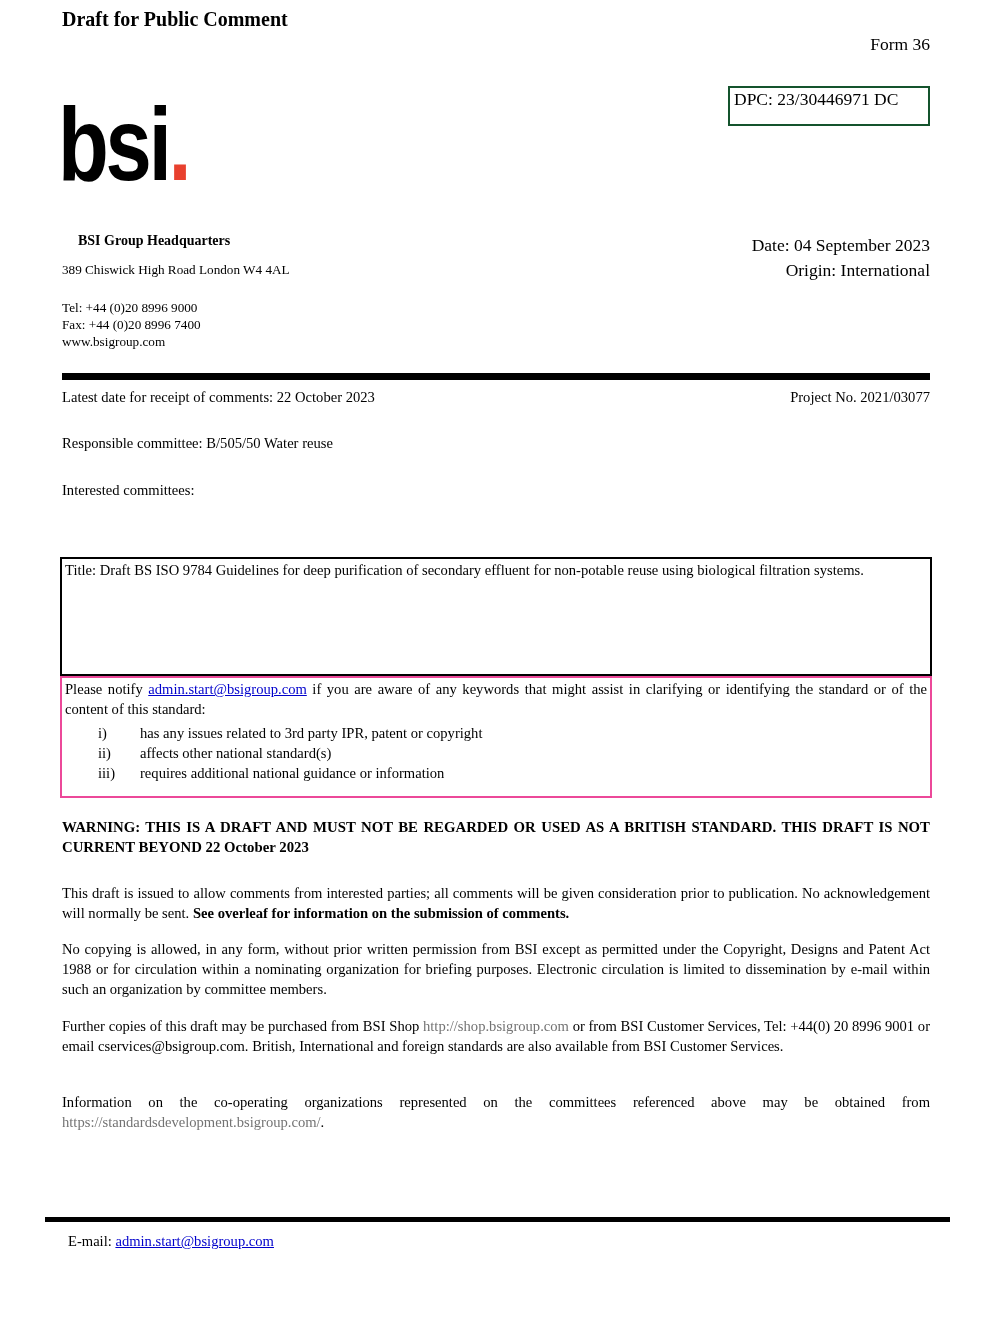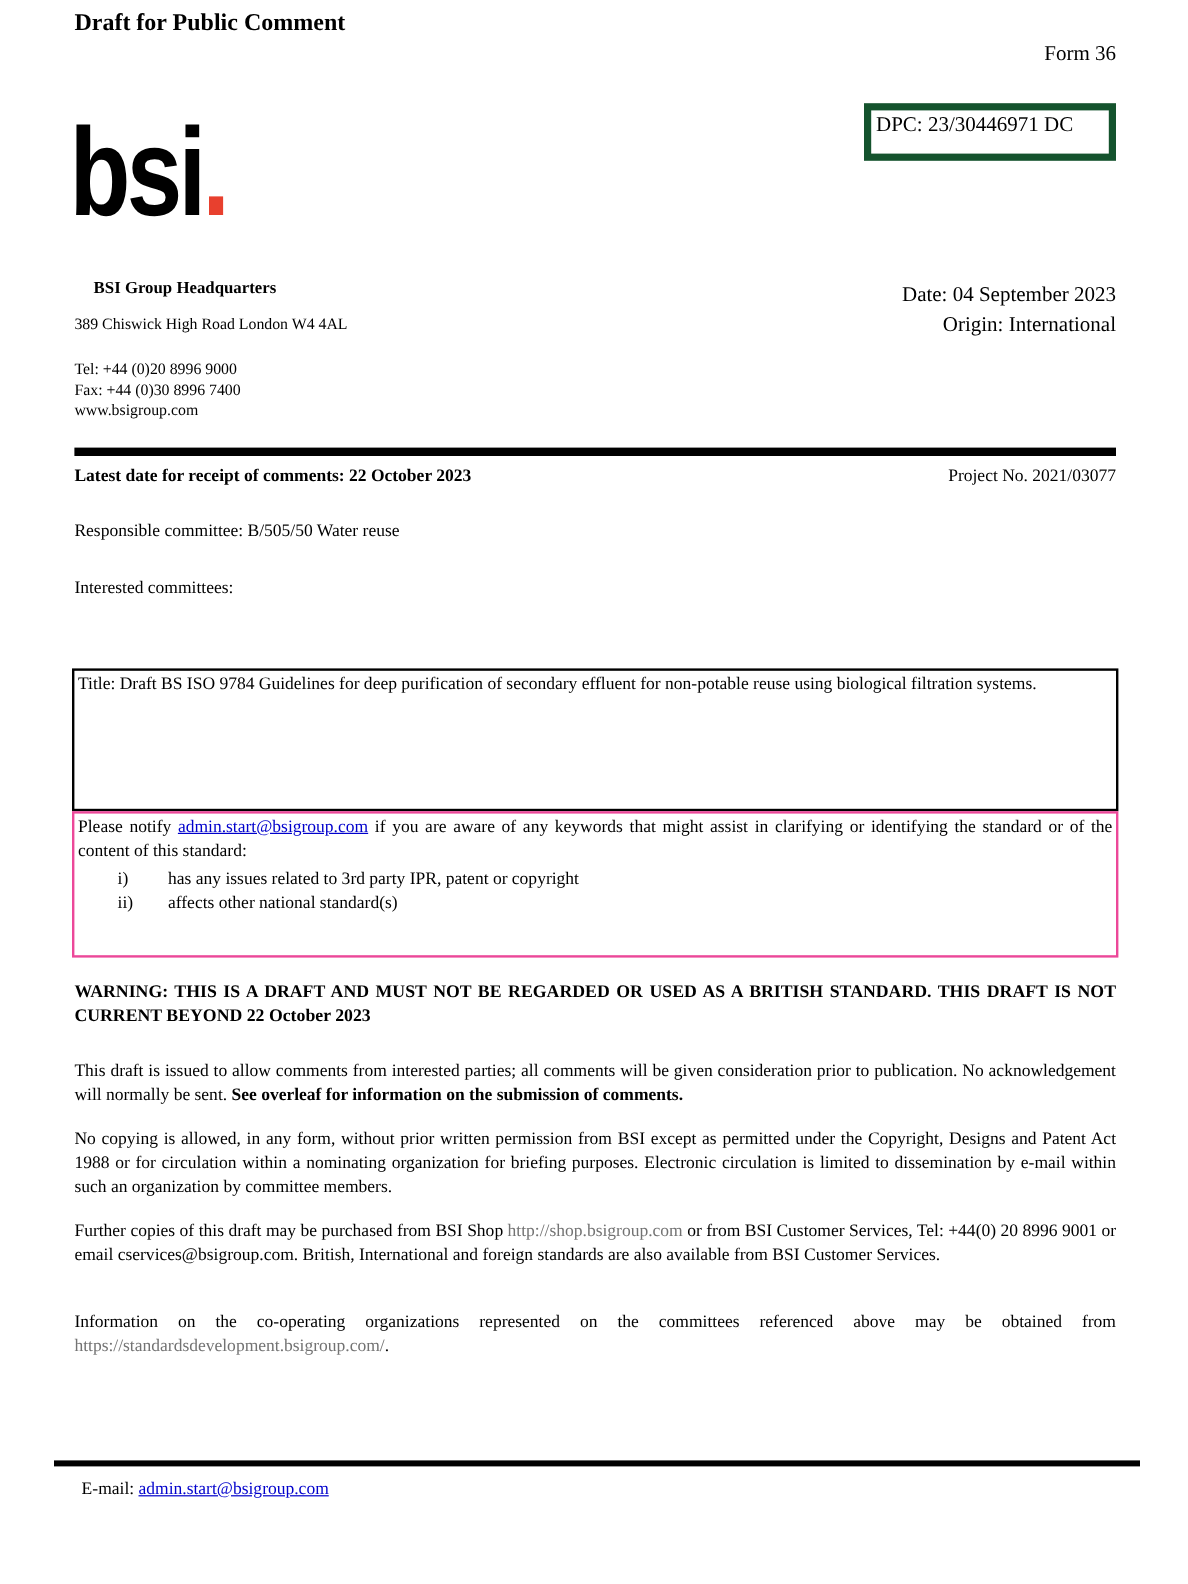--- a/index.html
+++ b/index.html
@@ -4,34 +4,34 @@
 <style>
   html,body{margin:0;padding:0;background:#ffffff;}
   .page{
     position:relative;width:990px;height:1320px;background:#ffffff;
     font-family:"Liberation Serif","DejaVu Serif",serif;color:#000;overflow:hidden;
   }
   .abs{position:absolute;}
   .draft-label{left:62px;top:8px;font-size:20px;font-weight:bold;}
   .form-label{right:60px;top:34px;font-size:17.5px;text-align:center;}
   .dpc-box{
-    right:60px;top:86px;width:190px;height:34px;border:6px solid #14532d;
+    right:60px;top:86px;width:190px;height:34px;border:2px solid #14532d;
     font-size:17.5px;padding:1px 4px;white-space:nowrap;
   }
   .logo{left:58px;top:92px;font-family:"Liberation Sans","DejaVu Sans",sans-serif;
     font-weight:bold;font-size:104px;line-height:1;letter-spacing:-4px;
     transform:scaleX(0.80);transform-origin:left top;}
   .logo .dot{color:#e8402e;}
   .addr{left:62px;top:232px;font-size:13.2px;line-height:17px;}
   .addr .addr-name{font-weight:bold;font-size:14px;margin-bottom:12px;margin-left:16px;}
   .addr .addr-street{margin-bottom:21px;}
   .meta{right:60px;top:233px;font-size:17.5px;line-height:25px;text-align:right;}
   .bar-top{left:62px;top:373px;width:868px;height:7px;background:#000;}
   .comments-row{left:62px;top:389px;width:868px;font-size:14.6px;}
-  .comments-row .latest{font-weight:bold;float:left;}
+  .comments-row .latest{font-weight:normal;float:left;}
   .comments-row .project{float:right;}
   .responsible{left:62px;top:435px;font-size:14.6px;}
   .interested{left:62px;top:482px;font-size:14.6px;text-align:center;}
   .title-box{
     left:60px;top:557px;width:862px;height:113px;border:2px solid #000;
     font-size:14.6px;line-height:20px;padding:1px 3px;text-align:justify;
   }
   .notify-box{
     left:60px;top:676px;width:862px;height:116px;border:2px solid #ec4899;
     font-size:14.6px;line-height:20px;padding:1px 3px;
@@ -58,21 +58,21 @@
   <div class="abs draft-label">Draft for Public Comment</div>
   <div class="abs form-label">Form 36</div>
   <div class="abs dpc-box">DPC: 23/30446971 DC</div>
 
   <div class="abs logo"><span>bsi</span><span class="dot">.</span></div>
 
   <div class="abs addr">
     <div class="addr-name">BSI Group Headquarters</div>
     <div class="addr-street">389 Chiswick High Road London W4 4AL</div>
     <div>Tel: +44 (0)20 8996 9000</div>
-    <div>Fax: +44 (0)30 8996 7400</div>
+    <div>Fax: +44 (0)20 8996 7400</div>
     <div>www.bsigroup.com</div>
   </div>
 
   <div class="abs meta">
     <div>Date: 04 September 2023</div>
     <div>Origin: International</div>
   </div>
 
   <div class="abs bar-top"></div>
 
@@ -92,20 +92,24 @@
     <div class="notify-intro"><span>Please notify </span><span class="link-underline">admin.start@bsigroup.com</span><span> if you are aware of any keywords that might assist in clarifying or identifying the standard or of the content of this standard:</span></div>
     <div class="notify-list">
       <div class="notify-item">
         <span class="roman">i)</span>
         <span>has any issues related to 3rd party IPR, patent or copyright</span>
       </div>
       <div class="notify-item">
         <span class="roman">ii)</span>
         <span>affects other national standard(s)</span>
       </div>
+      <div class="notify-item">
+        <span class="roman">iii)</span>
+        <span>requires additional national guidance or information</span>
+      </div>
     </div>
   </div>
 
   <div class="abs warning">WARNING: THIS IS A DRAFT AND MUST NOT BE REGARDED OR USED AS A BRITISH STANDARD. THIS DRAFT IS NOT CURRENT BEYOND 22 October 2023</div>
 
   <div class="abs para p1"><span>This draft is issued to allow comments from interested parties; all comments will be given consideration prior to publication. No acknowledgement will normally be sent. </span><span class="bold">See overleaf for information on the submission of comments.</span></div>
   <div class="abs para p2"><span>No copying is allowed, in any form, without prior written permission from BSI except as permitted under the Copyright, Designs and Patent Act 1988 or for circulation within a nominating organization for briefing purposes. Electronic circulation is limited to dissemination by e-mail within such an organization by committee members.</span></div>
   <div class="abs para p3"><span>Further copies of this draft may be purchased from BSI Shop </span><span class="link">http://shop.bsigroup.com</span><span> or from BSI Customer Services, Tel: +44(0) 20 8996 9001 or email cservices@bsigroup.com. British, International and foreign standards are also available from BSI Customer Services.</span></div>
   <div class="abs para p4"><span>Information on the co-operating organizations represented on the committees referenced above may be obtained from </span><span class="link">https://standardsdevelopment.bsigroup.com/</span><span>.</span></div>
 

